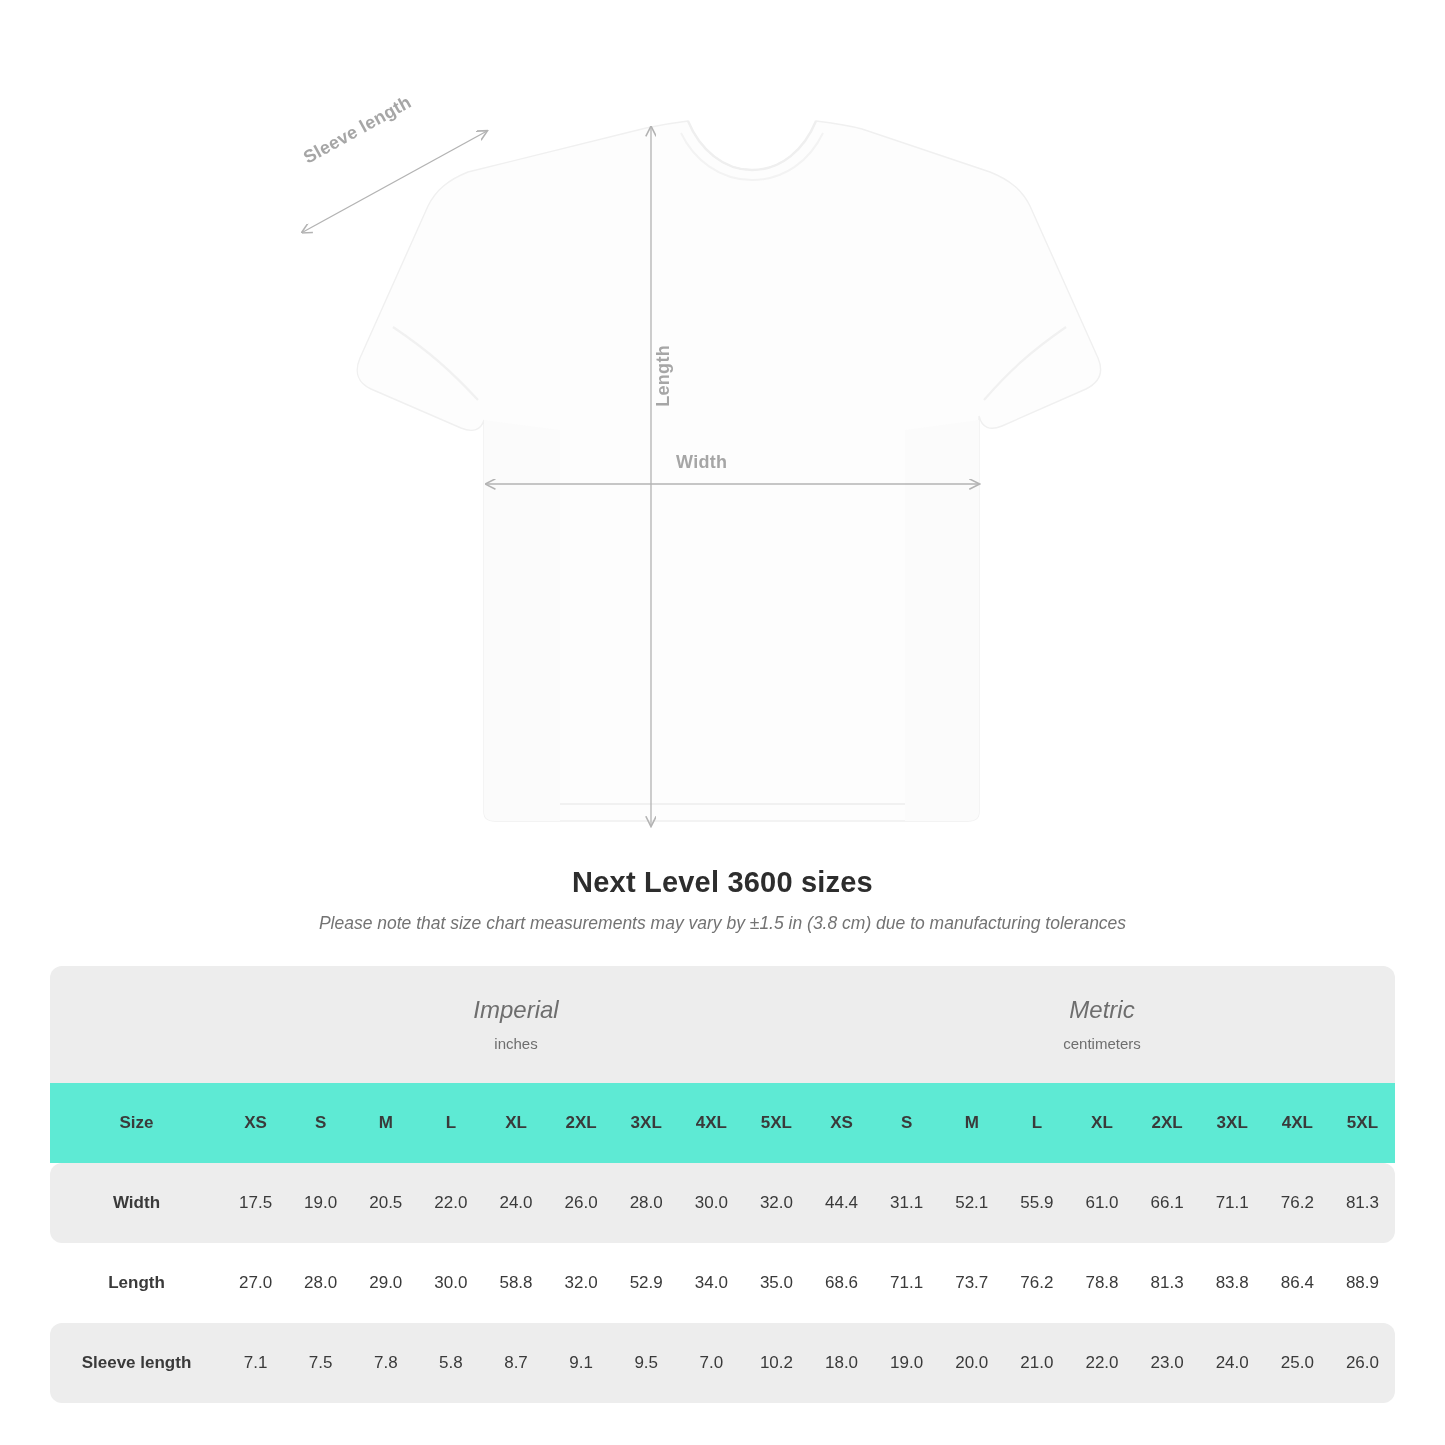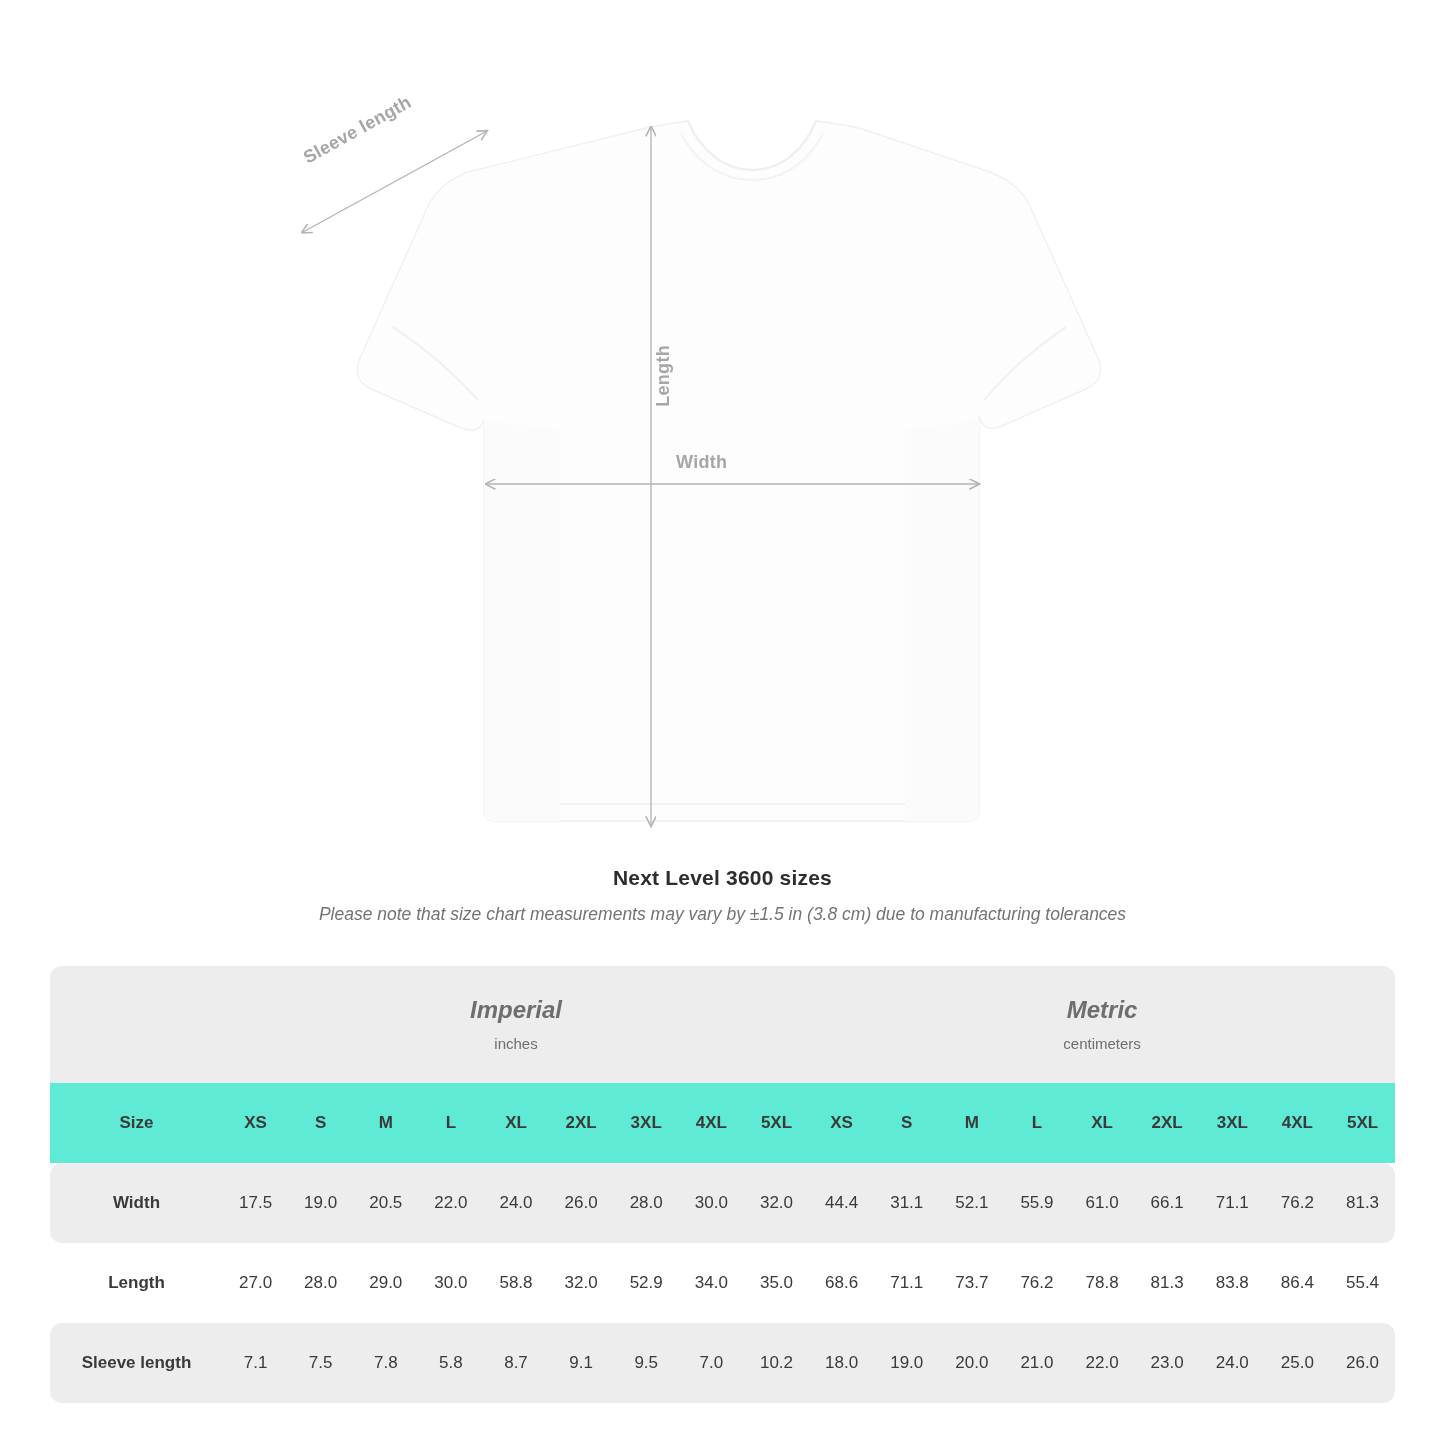--- a/index.html
+++ b/index.html
@@ -52,21 +52,21 @@
 
   
   .title-wrap {
     position: absolute;
     top: 866px;
     left: 0;
     width: 1445px;
     text-align: center;
   }
   .title {
-    font-size: 21px;
+    font-size: 29px;
     font-weight: bold;
     color: #2d2d2d;
     margin: 0;
     letter-spacing: .2px;
   }
   .subtitle {
     margin-top: 14px;
     font-size: 17.5px;
     font-style: italic;
     color: #737373;
@@ -94,21 +94,21 @@
     color: #3a3a3a;
   }
 
   .unit-cell {
     height: 117px;
     padding: 0;
   }
   .unit-name {
     font-size: 24px;
     font-style: italic;
-    font-weight: bold;
+    font-weight: normal;
     color: #6e6e6e;
     line-height: 1.1;
   }
   .unit-sub {
     font-size: 15px;
     color: #6e6e6e;
     margin-top: 11px;
   }
 
   .row-head {
@@ -280,21 +280,21 @@
           <td>34.0</td>
           <td>35.0</td>
           <td>68.6</td>
           <td>71.1</td>
           <td>73.7</td>
           <td>76.2</td>
           <td>78.8</td>
           <td>81.3</td>
           <td>83.8</td>
           <td>86.4</td>
-          <td>55.4</td>
+          <td>88.9</td>
         </tr>
 
         <tr class="row-alt rounded-row">
           <td class="row-label">Sleeve length</td>
           <td>7.1</td>
           <td>7.5</td>
           <td>7.8</td>
           <td>5.8</td>
           <td>8.7</td>
           <td>9.1</td>

